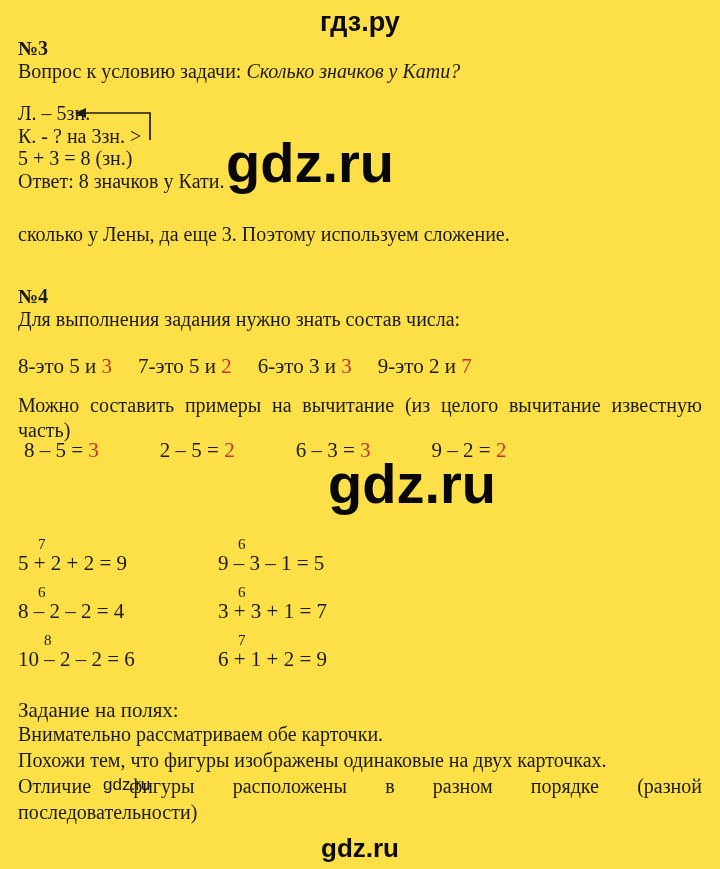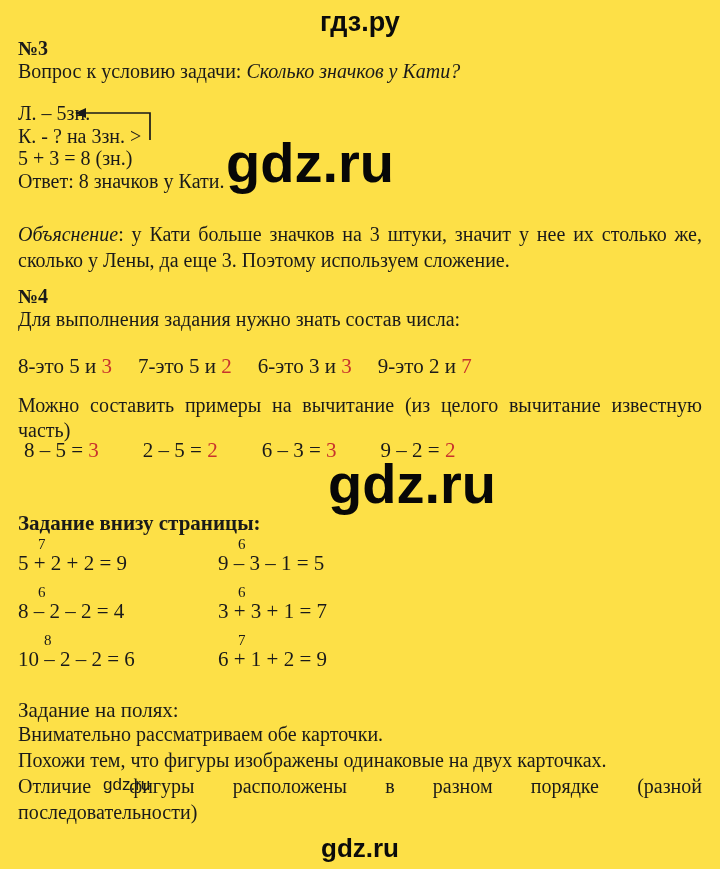--- a/index.html
+++ b/index.html
@@ -39,21 +39,21 @@
   .h-num{left:18px;font-weight:bold;font-size:20px;line-height:22px;}
   .line{left:18px;font-size:20px;line-height:24px;}
   .sol{left:18px;top:102px;font-size:20px;line-height:22.5px;}
   .para{left:18px;width:684px;font-size:20px;line-height:26px;}
   .justify-full{text-align:justify;text-align-last:justify;}
   .ital{font-style:italic;}
   .red{color:#c8332d;}
   
   .num-row{display:flex;font-size:21px;line-height:24px;white-space:nowrap;font-family:Liberation Serif, serif;}
   .comp-row{left:18px;top:354px;gap:26px;}
-  .sub-row{left:24px;top:438px;gap:44px;}
+  .sub-row{left:24px;top:438px;gap:61px;}
   
   .b-head{left:18px;top:511px;font-weight:bold;font-size:21px;line-height:24px;}
   .m-head{left:18px;top:698px;font-weight:normal;font-size:21px;line-height:24px;}
   
   .eq-row{left:18px;width:460px;}
   .eq-row-1{top:536px;}
   .eq-row-2{top:584px;}
   .eq-row-3{top:632px;}
   .eq-cell{position:absolute;top:0;white-space:nowrap;}
   .eq-cell.left{left:0;}
@@ -84,21 +84,20 @@
   </div>
 
   <svg class="abs arrow-svg" width="85" height="42" viewBox="0 0 85 42">
     <polyline points="12,9 78,9 78,36" fill="none" stroke="#1a1a1a" stroke-width="1.7"></polyline>
     <polygon points="3,9 14,4 14,14" fill="#1a1a1a"></polygon>
   </svg>
 
   <div class="abs wm-big wm1">gdz.ru</div>
 
   <div class="abs para" style="top:221px;">
-    <div class="justify-full"><span class="ital">Объяснение</span><span>: у Кати больше значков на 3 штуки, значит у нее их столько же,</span></div>
     <div>сколько у Лены, да еще 3. Поэтому используем сложение.</div>
   </div>
 
   <div class="abs h-num" style="top:285px;">№4</div>
   <div class="abs line" style="top:307px;">Для выполнения задания нужно знать состав числа:</div>
 
   <div class="abs num-row comp-row">
     <span><span>8-это 5 и </span><span class="red">3</span></span>
     <span><span>7-это 5 и </span><span class="red">2</span></span>
     <span><span>6-это 3 и </span><span class="red">3</span></span>
@@ -112,21 +111,20 @@
 
   <div class="abs num-row sub-row">
     <span><span>8 – 5 = </span><span class="red">3</span></span>
     <span><span>2 – 5 = </span><span class="red">2</span></span>
     <span><span>6 – 3 = </span><span class="red">3</span></span>
     <span><span>9 – 2 = </span><span class="red">2</span></span>
   </div>
 
   <div class="abs wm-big wm2">gdz.ru</div>
 
-  <div class="abs b-head">Задание внизу страницы:</div>
 
   <div class="abs eq-row eq-row-1">
     <div class="eq-cell left">
       <div class="eq-hint">7</div>
       <div class="eq-text">5 + 2 + 2 = 9</div>
     </div>
     <div class="eq-cell right">
       <div class="eq-hint">6</div>
       <div class="eq-text">9 – 3 – 1 = 5</div>
     </div>

